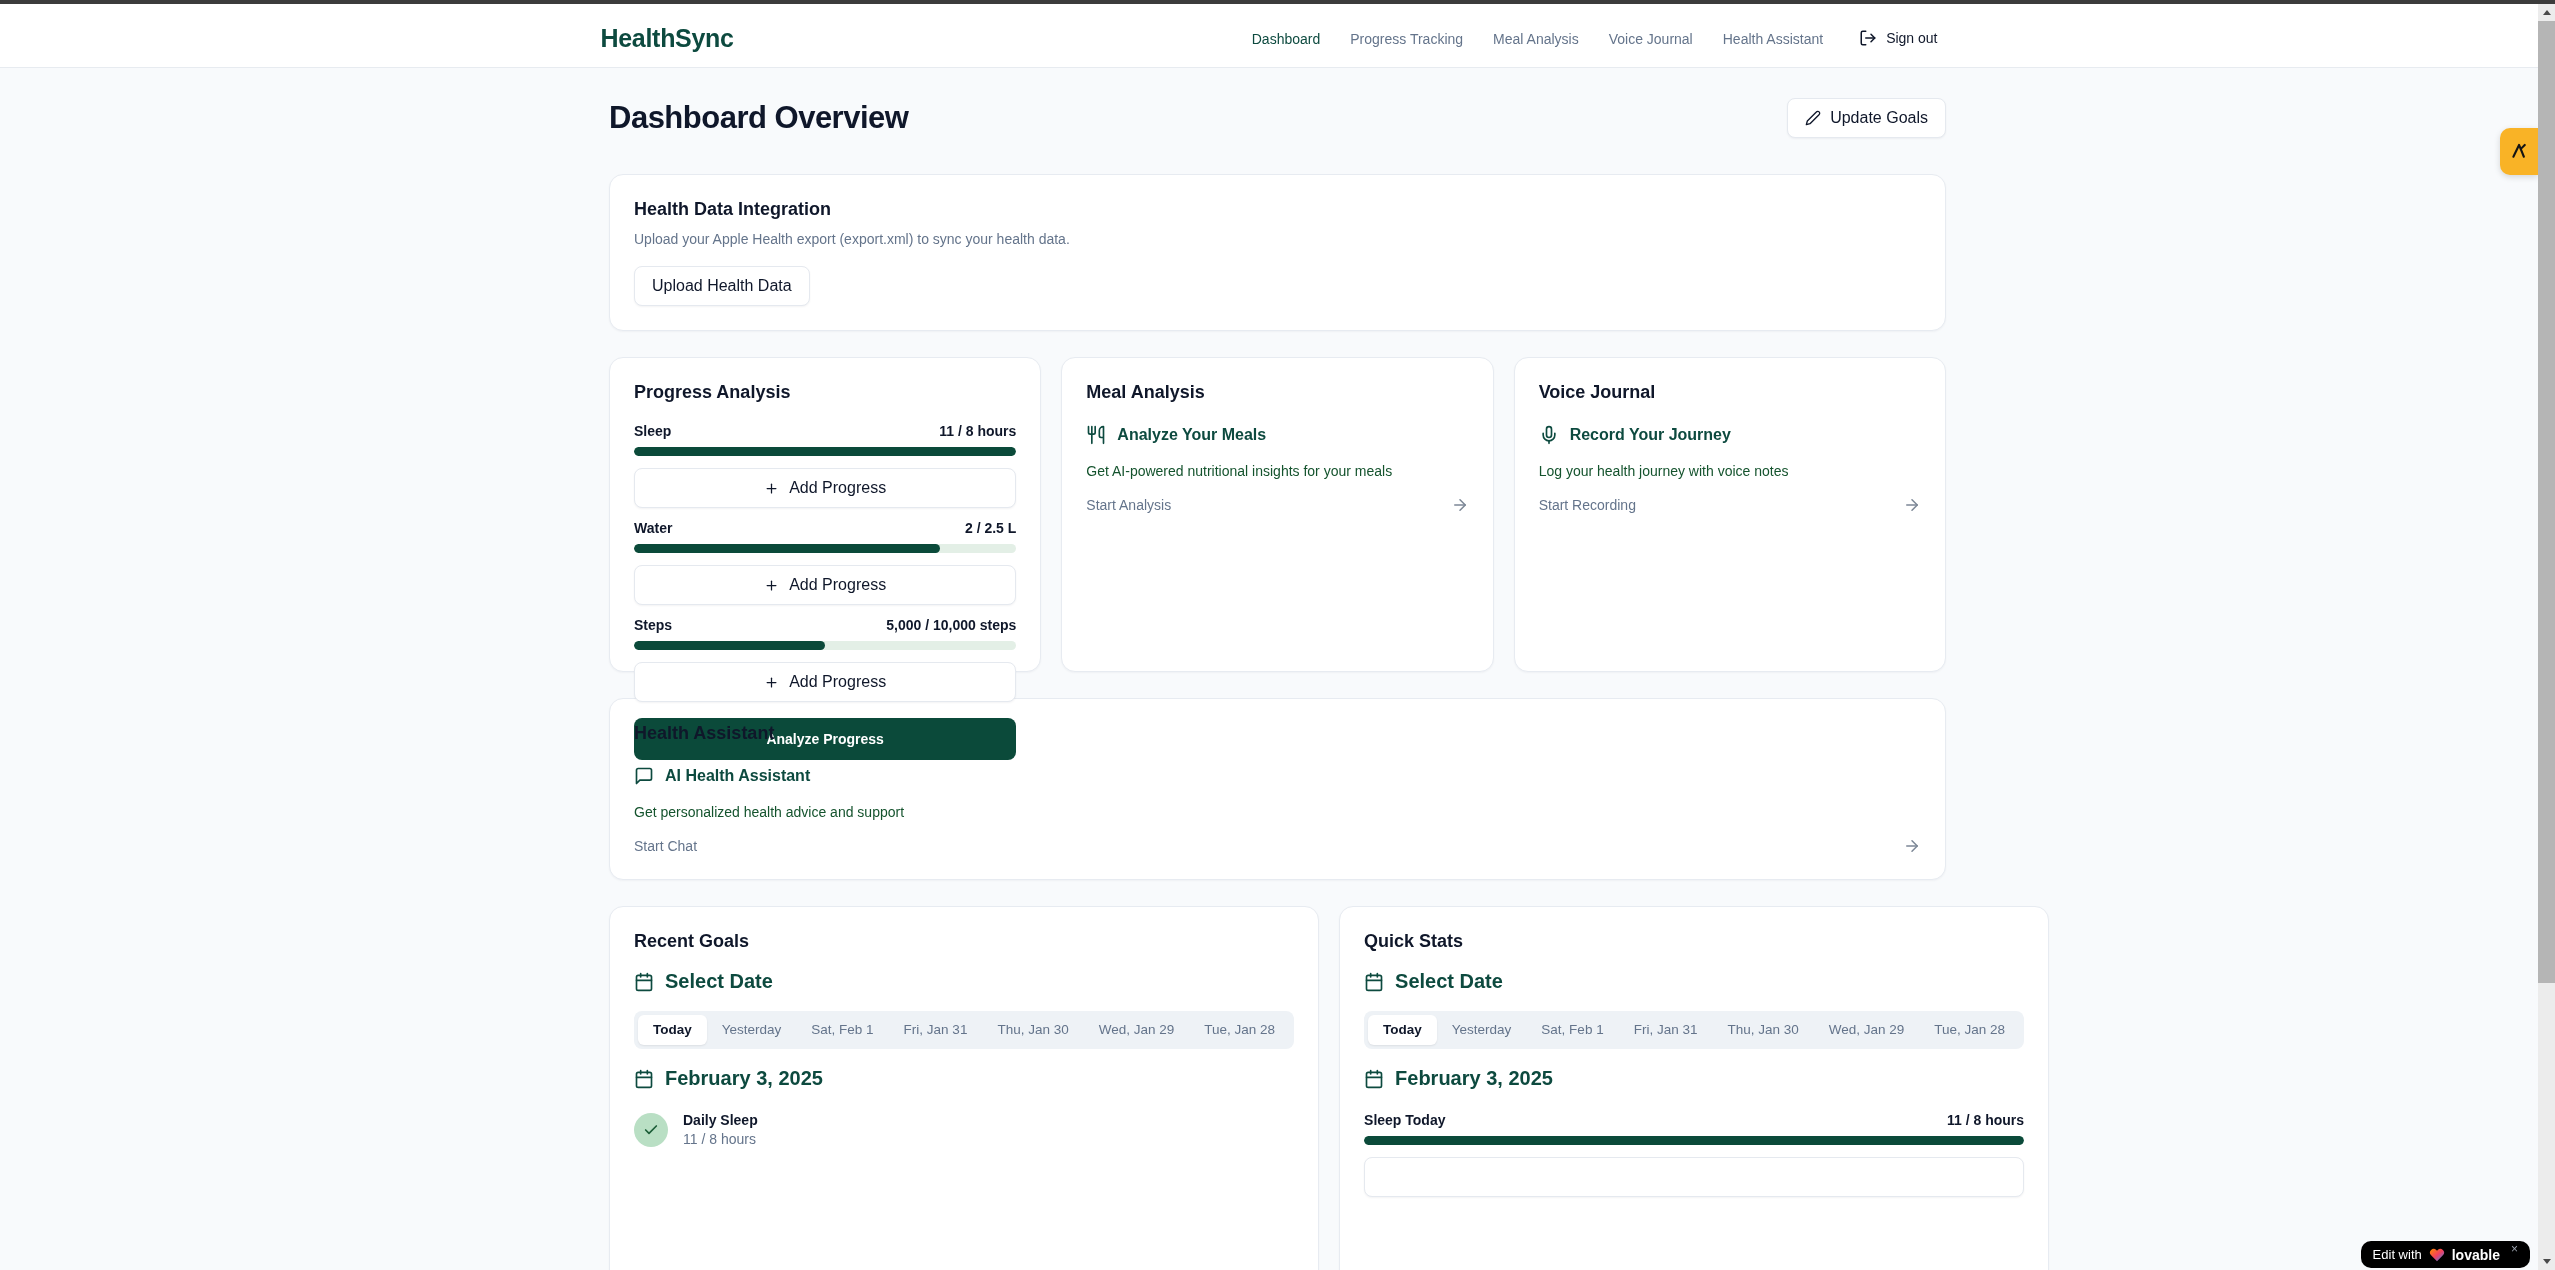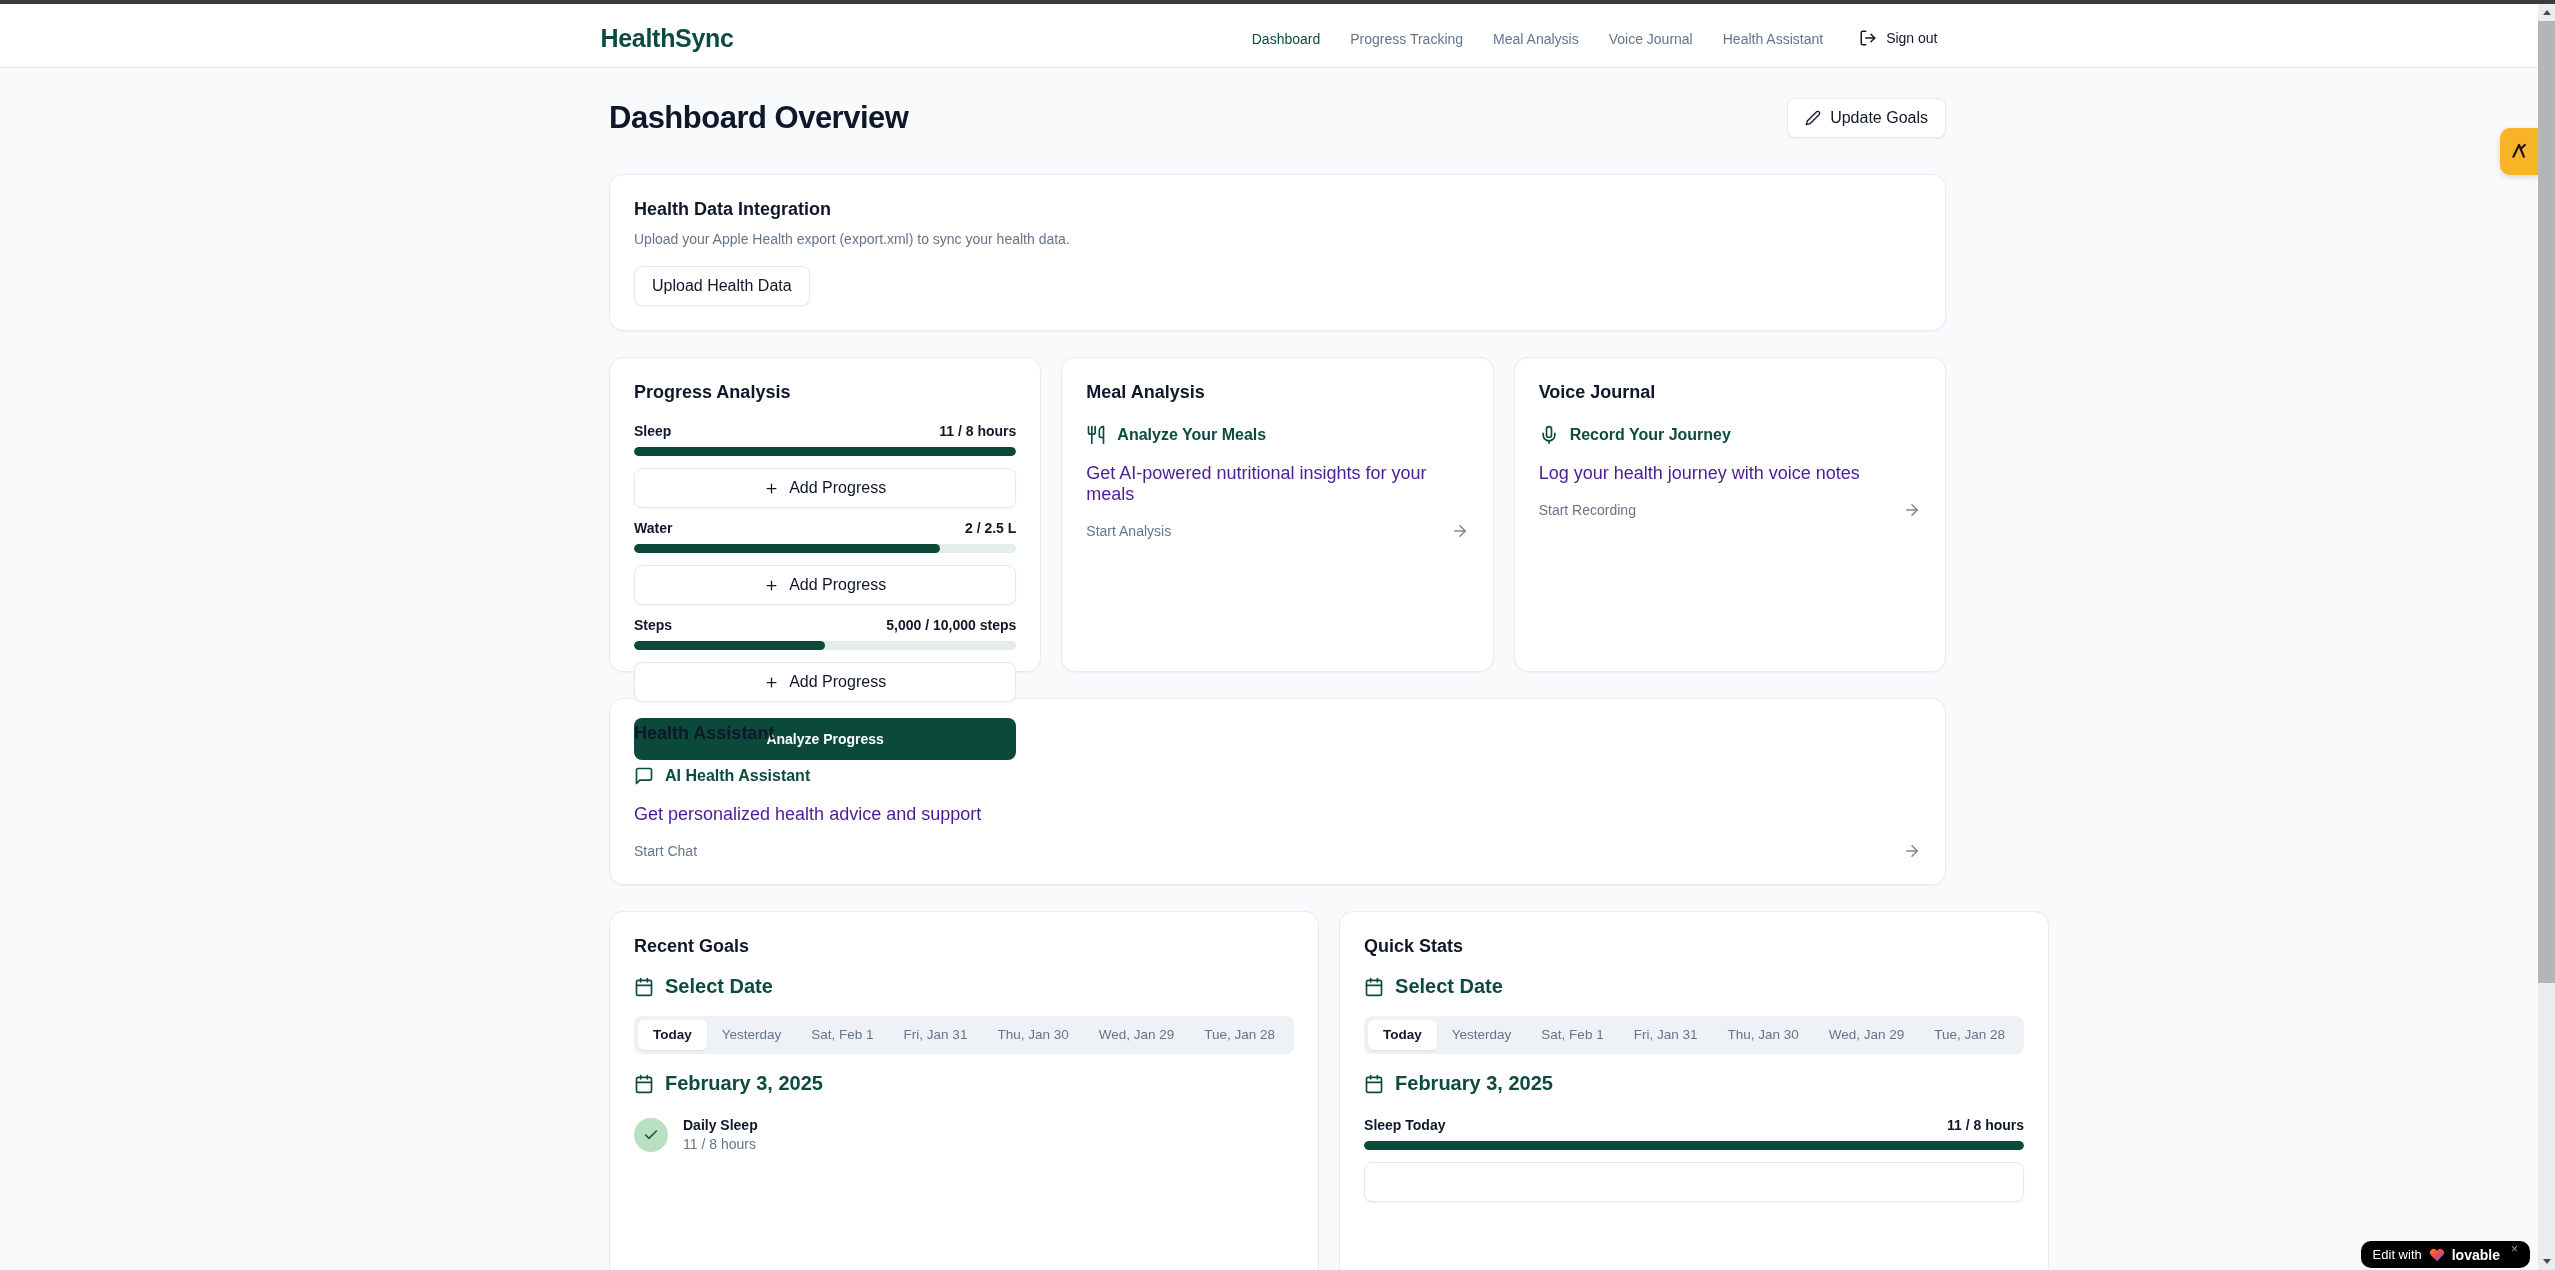--- a/index.html
+++ b/index.html
@@ -41,21 +41,21 @@
   .card {
     background:#fff; border:1px solid #e7ebf1; border-radius:14px;
     box-shadow:0 1px 2px rgba(16,24,40,.04); padding:24px;
   }
   .card-title { font-size:18px; font-weight:600; color:#0f172a; }
 
   
   .hdi .card-title { margin-bottom:11px; }
   .hdi .desc { font-size:14px; color:#64748b; margin-bottom:19px; }
 
-  .desc { font-size:18px; color:#4c1d95; }
+  .desc { font-size:14px; color:#14532d; }
 
   
   .grid3 { display:grid; grid-template-columns:repeat(3,1fr); gap:20px; margin-top:26px; }
   .grid3 .card { height:315px; }
 
   
   .metric-row { display:flex; justify-content:space-between; font-size:14px; font-weight:600; margin-bottom:8px; }
   .track { height:9px; border-radius:5px; background:#e3efe6; overflow:hidden; margin-bottom:12px; }
   .fill { height:100%; border-radius:5px; background:#0b4a3a; }
   .add-btn { width:100%; margin-bottom:12px; gap:10px; }

